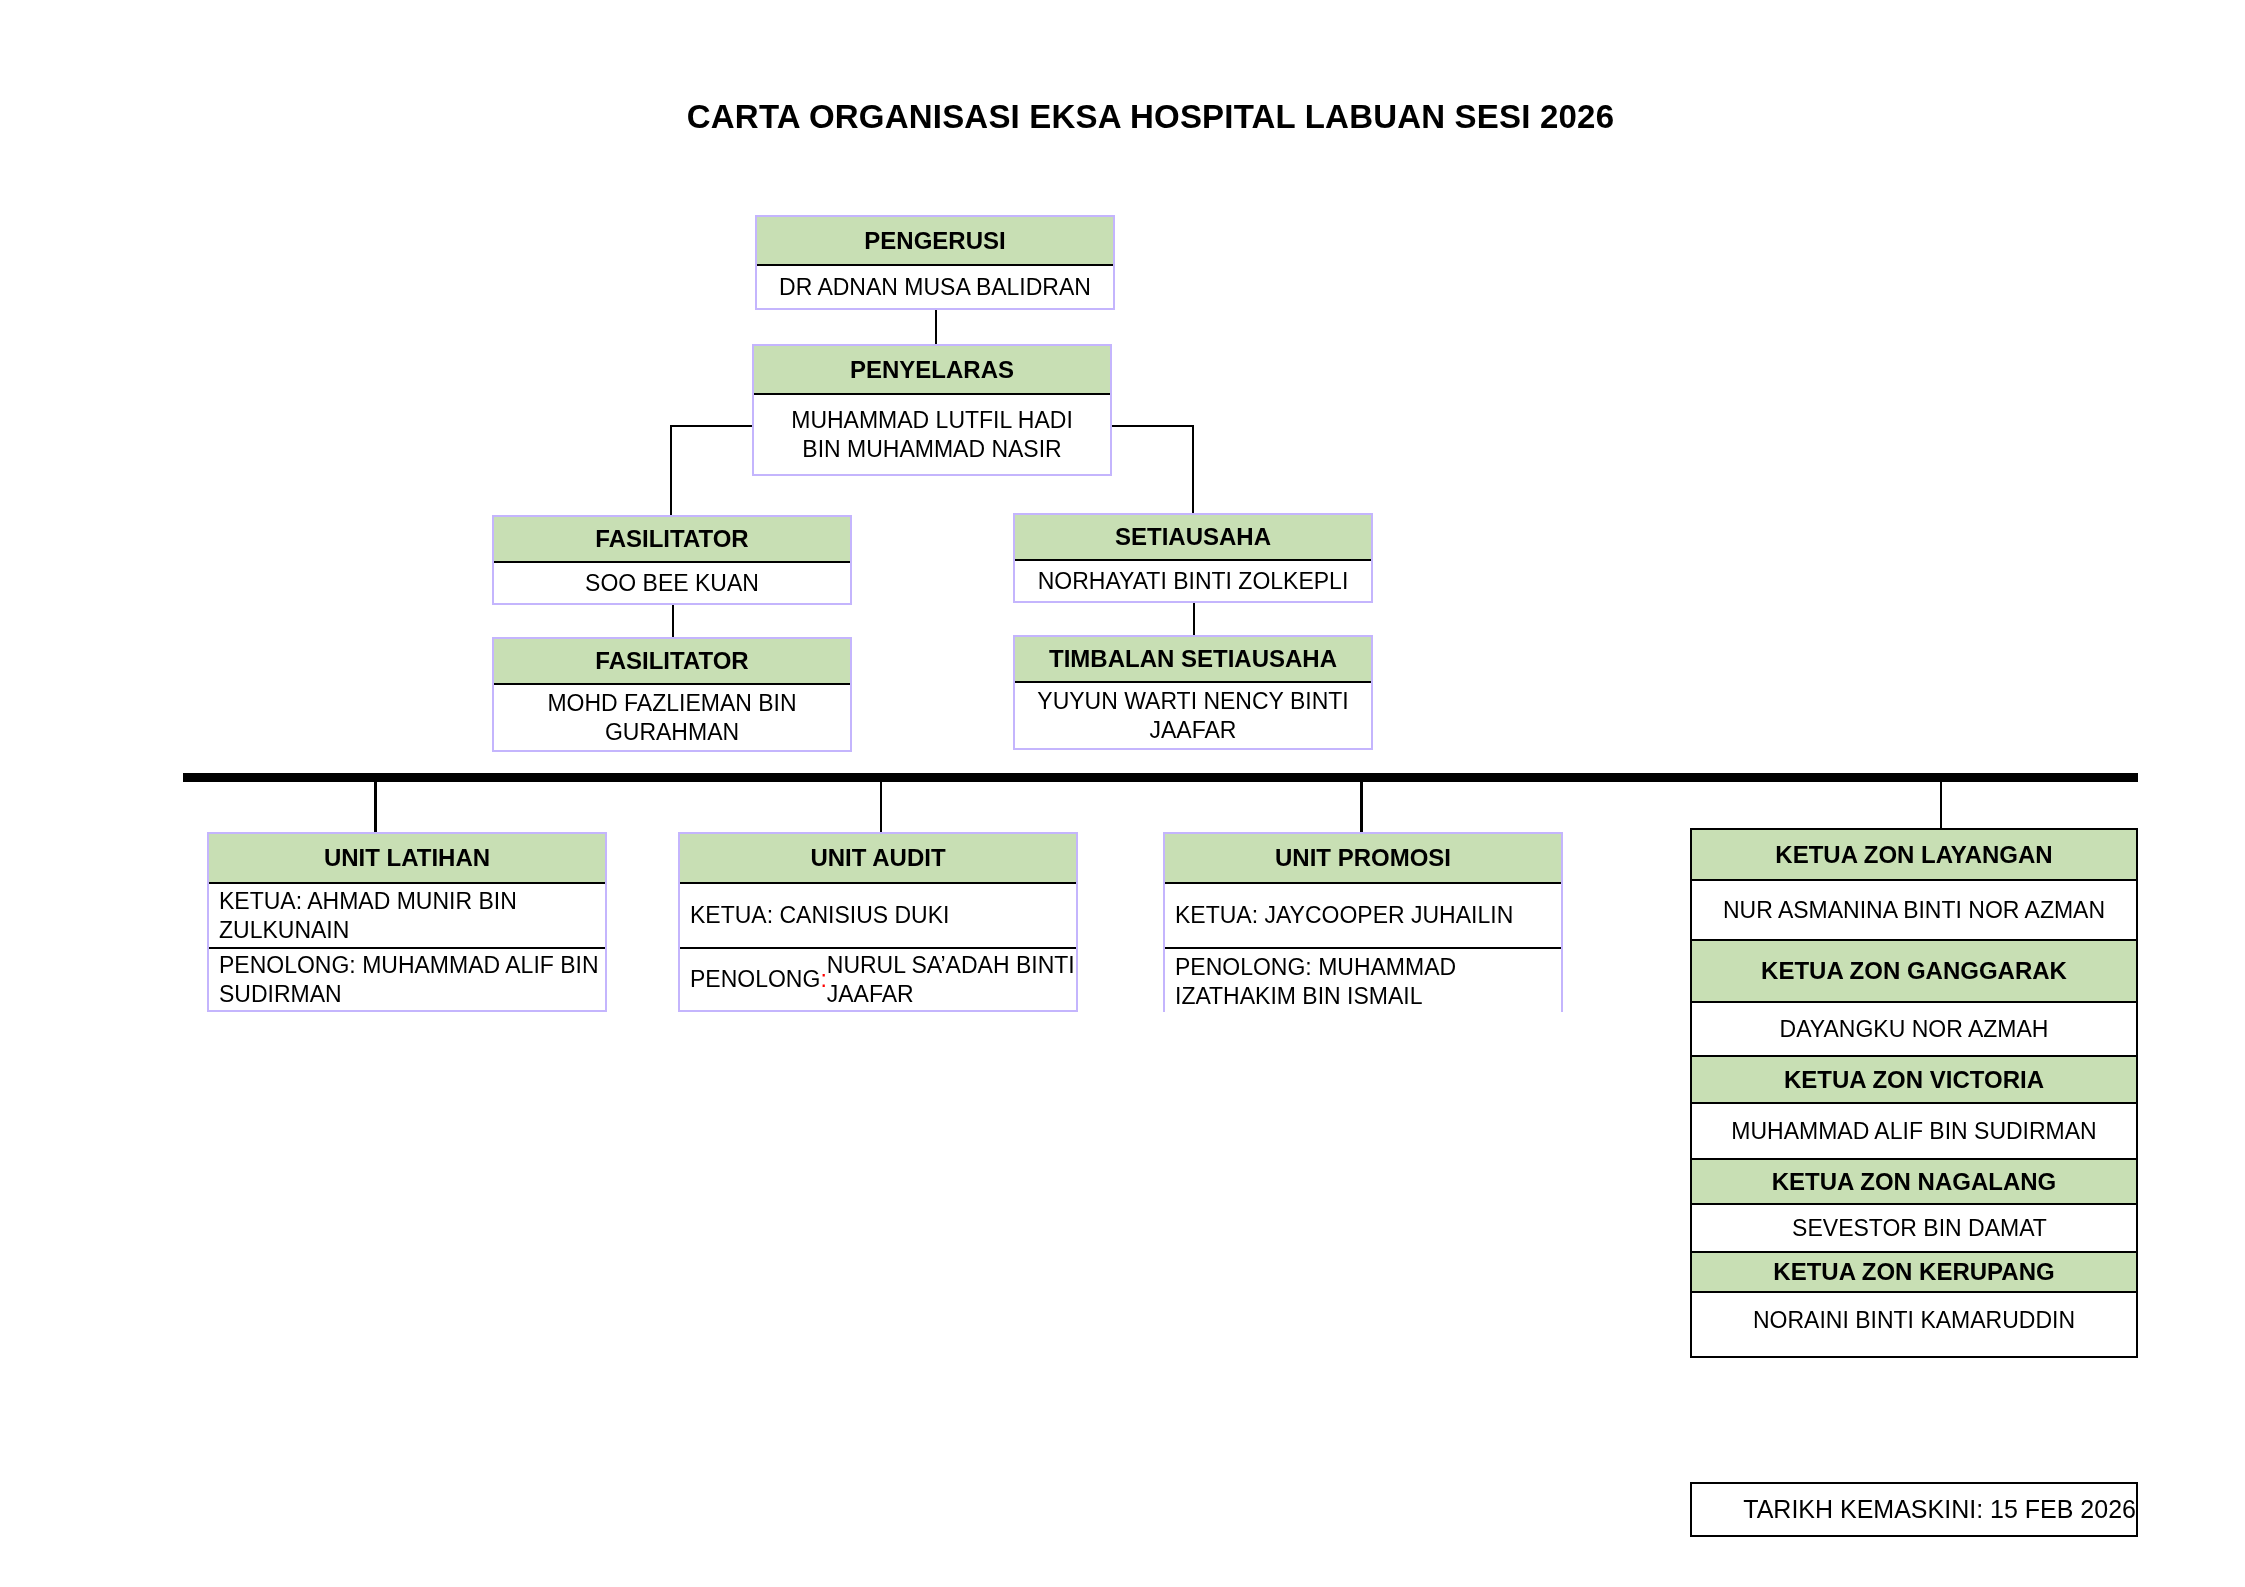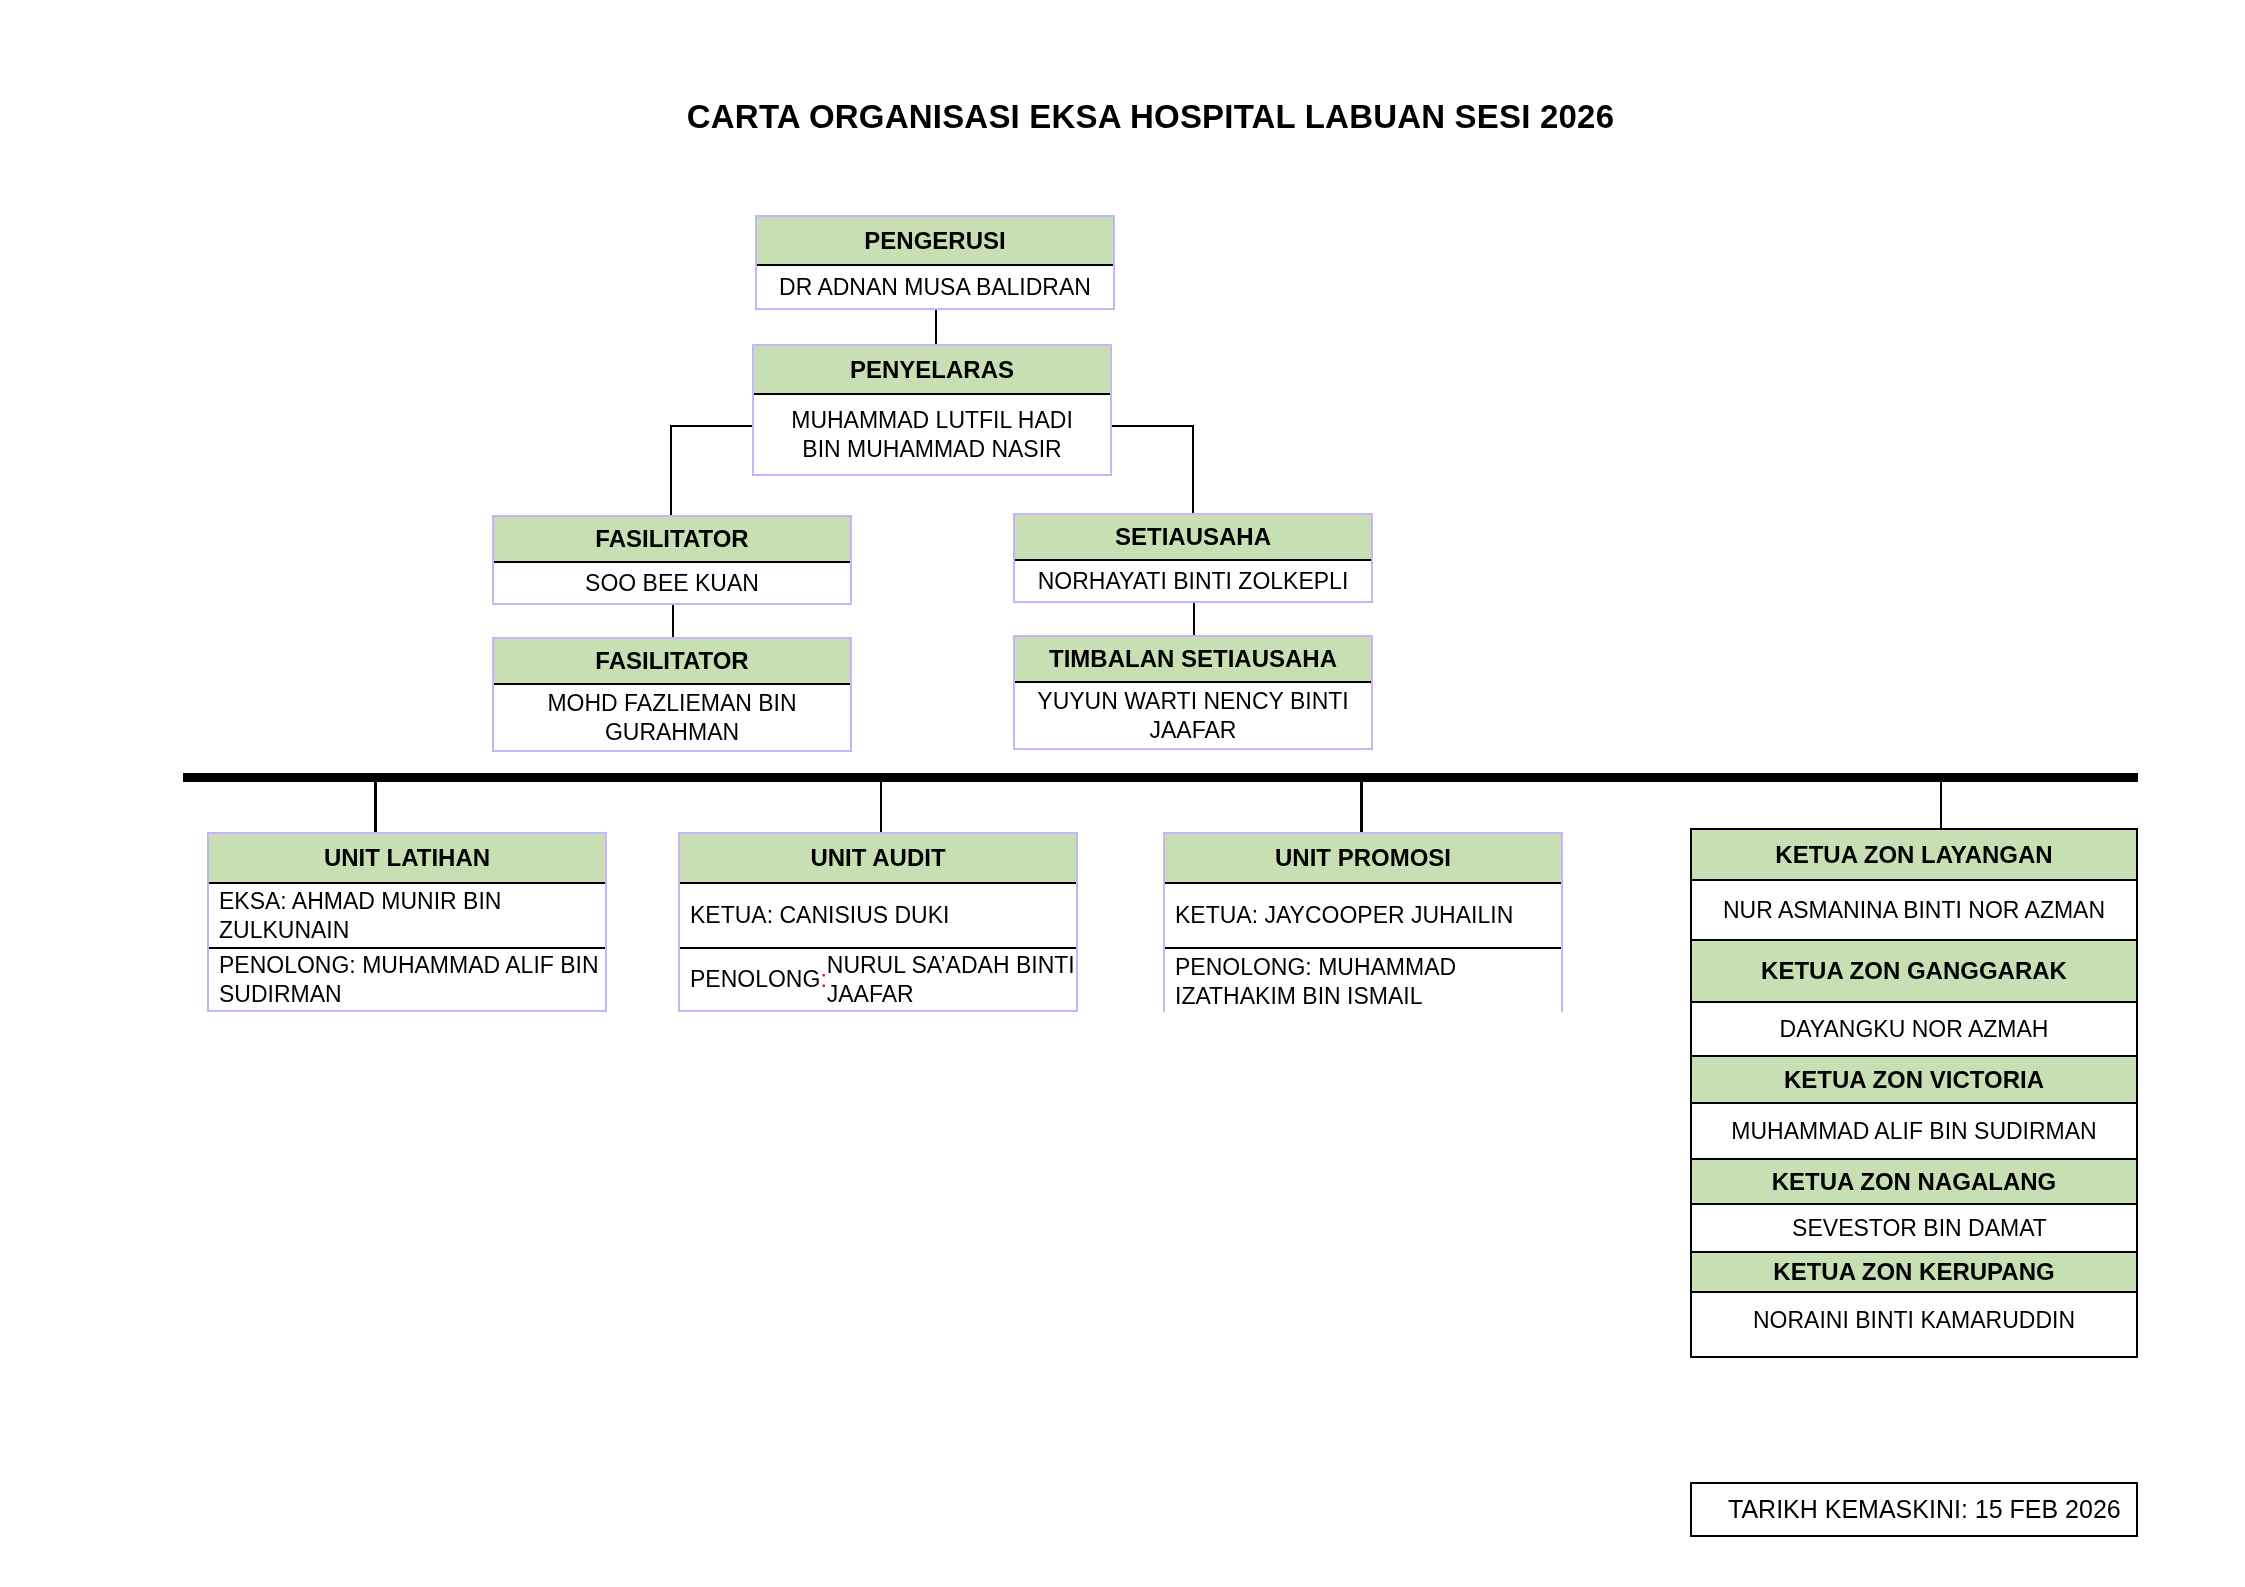--- a/index.html
+++ b/index.html
@@ -118,24 +118,23 @@
   }
 
   
   .footer-box {
     position: absolute;
     box-sizing: border-box;
     border: 2px solid #000000;
     background: #ffffff;
     display: flex;
     align-items: center;
-    justify-content: flex-start;
+    justify-content: flex-end;
     font-size: 25px;
     z-index: 5;
-    padding-left: 36px;
   }
 
   .red-colon { color: #ff0000; }
 </style>
 </head>
 <body>
 
 <div id="page">
 
   <div class="chart-title">CARTA ORGANISASI EKSA HOSPITAL LABUAN SESI 2026</div>
@@ -187,21 +186,21 @@
   </div>
 
   <div class="node" style="left:1013px; top:635px; width:360px; height:115px;">
     <div class="hdr" style="height:46px;">TIMBALAN SETIAUSAHA</div>
     <div class="body" style="height:65px; white-space:pre-line;">YUYUN WARTI NENCY BINTI
 JAAFAR</div>
   </div>
 
   <div class="node" style="left:183px; top:832px; width:400px; height:180px;margin-left:24px;">
     <div class="hdr" style="height:50px;">UNIT LATIHAN</div>
-    <div class="body left" style="height:63px;">EKSA: AHMAD MUNIR BIN ZULKUNAIN</div>
+    <div class="body left" style="height:63px;">KETUA: AHMAD MUNIR BIN ZULKUNAIN</div>
     <div class="body left divider" style="height:63px;">PENOLONG: MUHAMMAD ALIF BIN SUDIRMAN</div>
   </div>
 
   <div class="node" style="left:678px; top:832px; width:400px; height:180px;">
     <div class="hdr" style="height:50px;">UNIT AUDIT</div>
     <div class="body left" style="height:63px;">KETUA: CANISIUS DUKI</div>
     <div class="body left divider" style="height:63px;">
       <span>PENOLONG</span>
         <span class="red-colon">:</span>
         <span> NURUL SA’ADAH BINTI JAAFAR</span>

